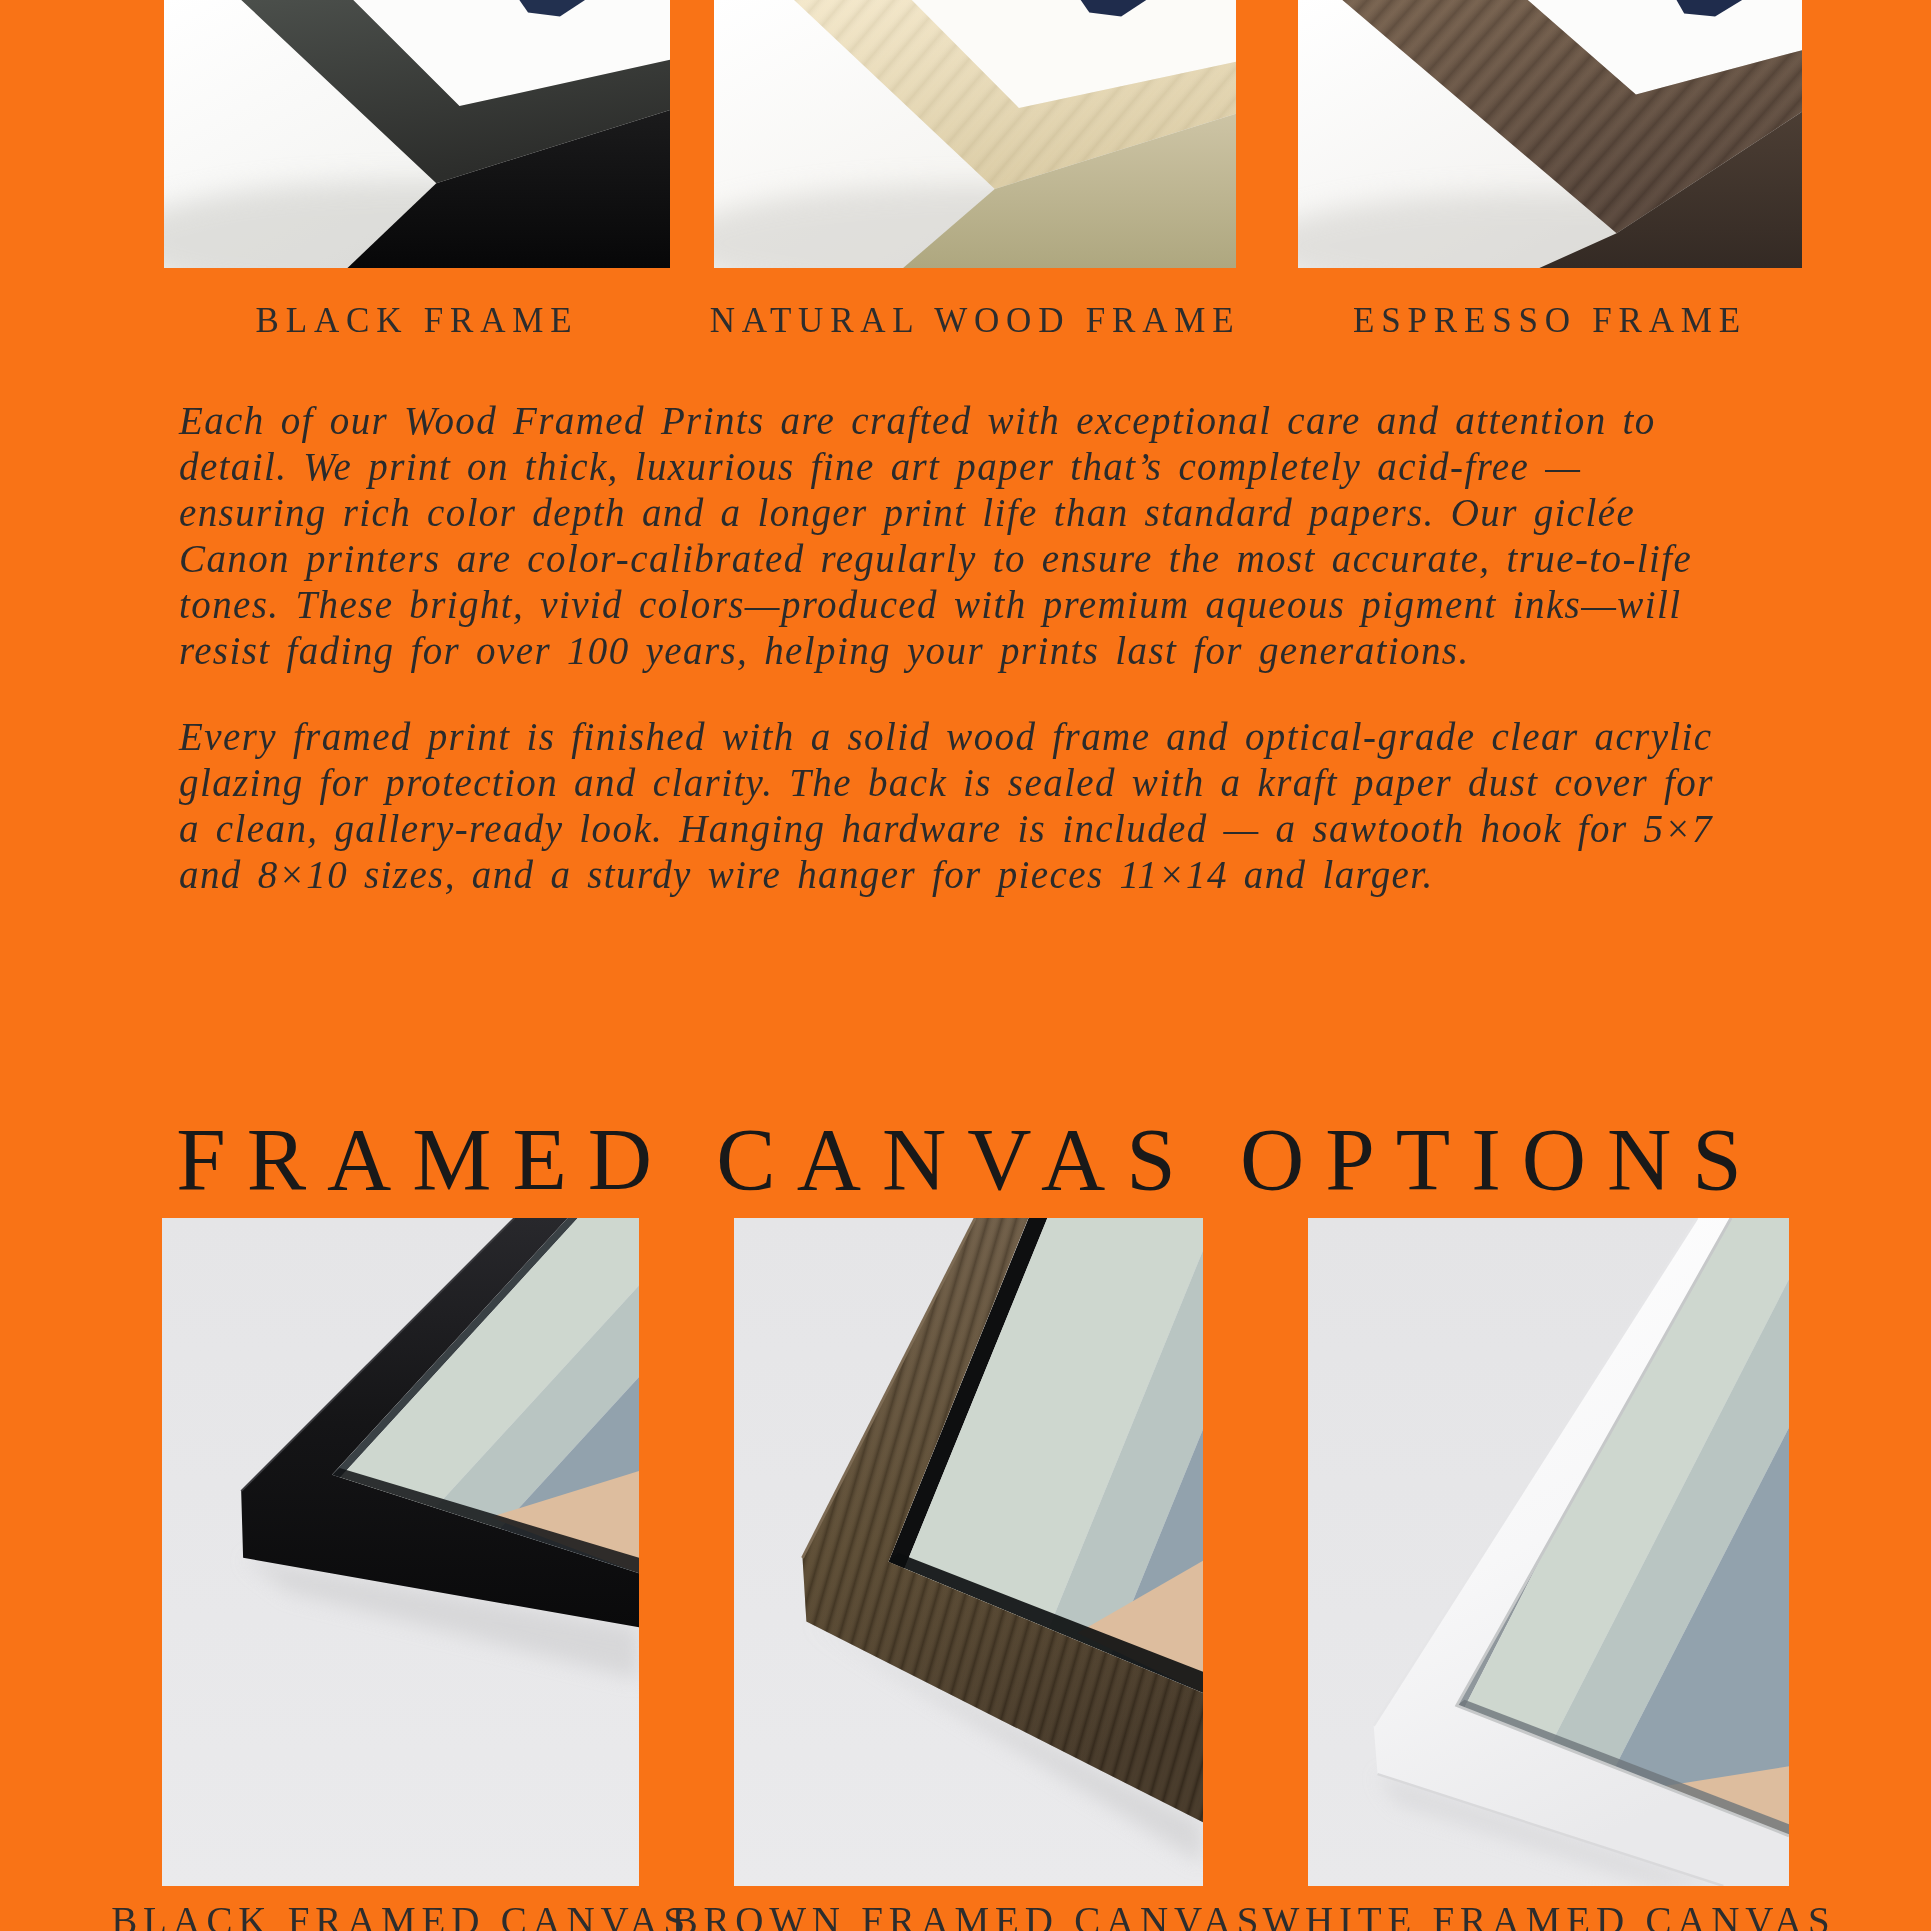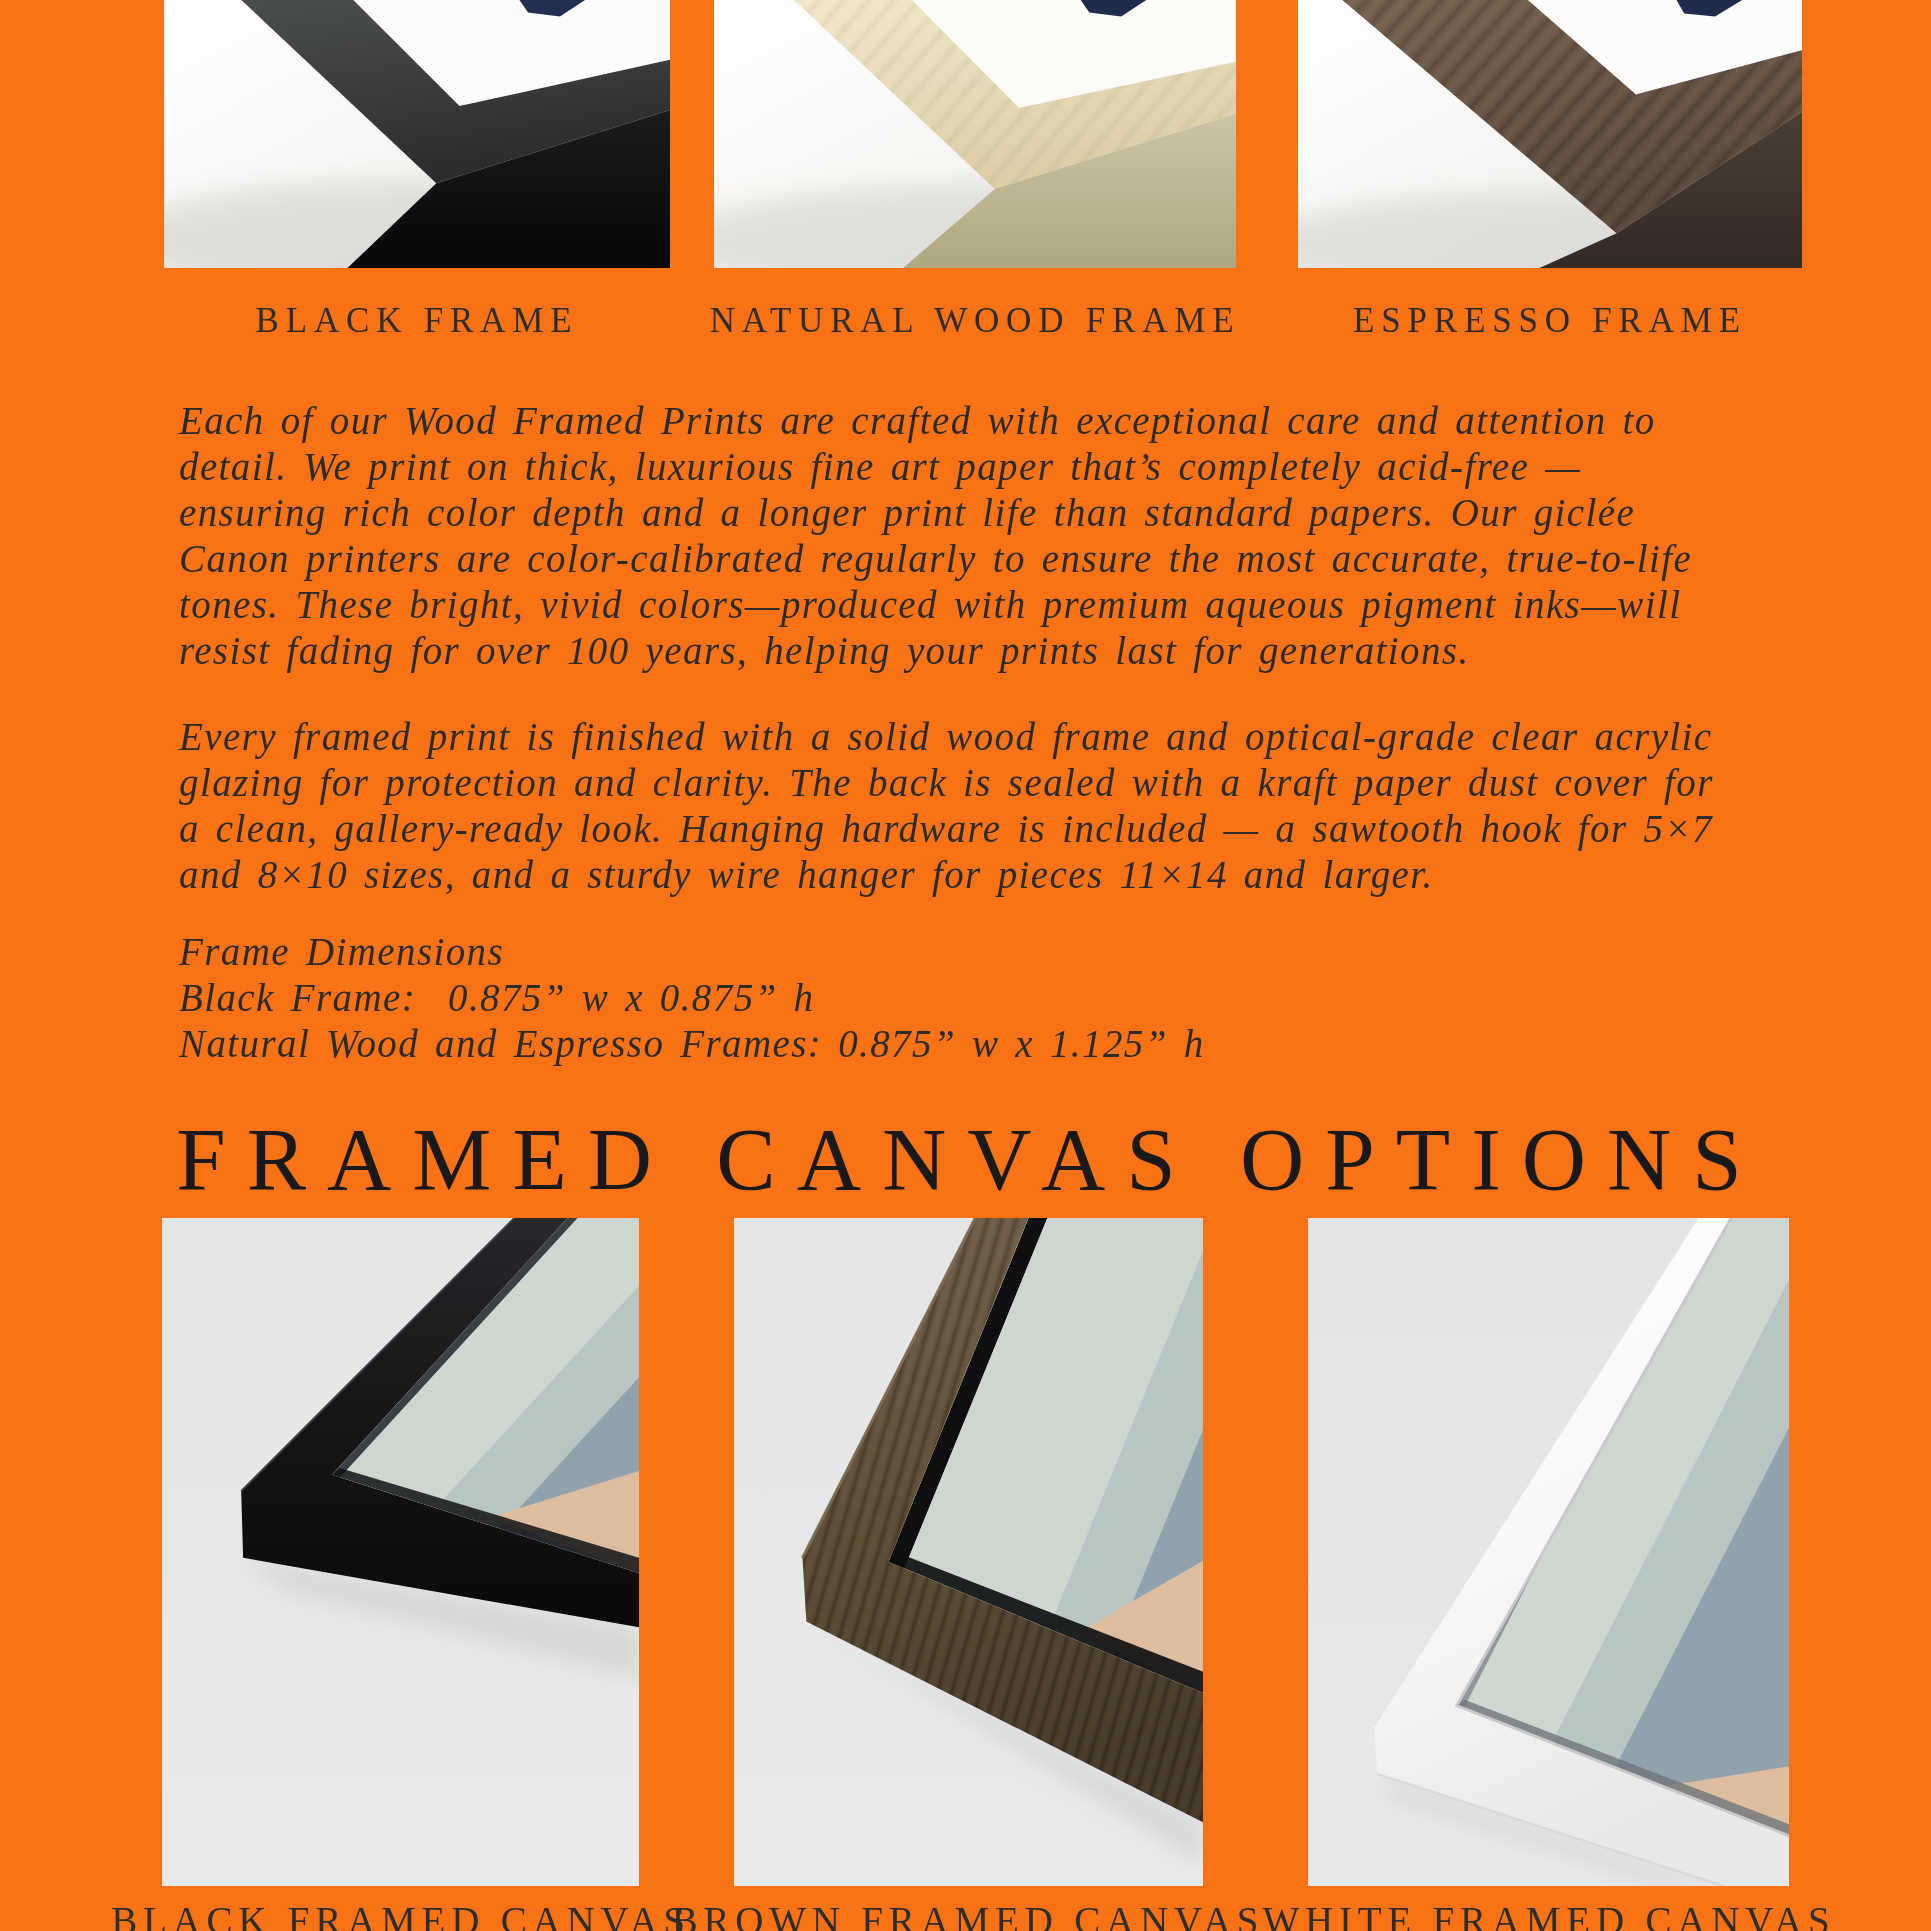--- a/index.html
+++ b/index.html
@@ -166,23 +166,20 @@
 ensuring rich color depth and a longer print life than standard papers. Our giclée
 Canon printers are color-calibrated regularly to ensure the most accurate, true-to-life
 tones. These bright, vivid colors—produced with premium aqueous pigment inks—will
 resist fading for over 100 years, helping your prints last for generations.</div>
 
   <div class="body-block" style="top:714px">Every framed print is finished with a solid wood frame and optical-grade clear acrylic
 glazing for protection and clarity. The back is sealed with a kraft paper dust cover for
 a clean, gallery-ready look. Hanging hardware is included — a sawtooth hook for 5×7
 and 8×10 sizes, and a sturdy wire hanger for pieces 11×14 and larger.</div>
 
-  <div class="body-block" style="top:929px">Frame Dimensions
-Black Frame:  0.875” w x 0.875” h
-Natural Wood and Espresso Frames: 0.875” w x 1.125” h</div>
 
   <h1 class="canvas-heading" style="top:1108px">FRAMED CANVAS OPTIONS</h1>
 
   <figure class="photo" style="left:162px;top:1218px;width:477px;height:668px">
     <svg viewBox="0 0 494 692" preserveAspectRatio="none">
       <defs>
         <linearGradient id="b1bg" x1="0" y1="0" x2="0" y2="1">
           <stop offset="0" stop-color="#e5e5e7"></stop>
             <stop offset="1" stop-color="#eaeaec"></stop>
         </linearGradient>

